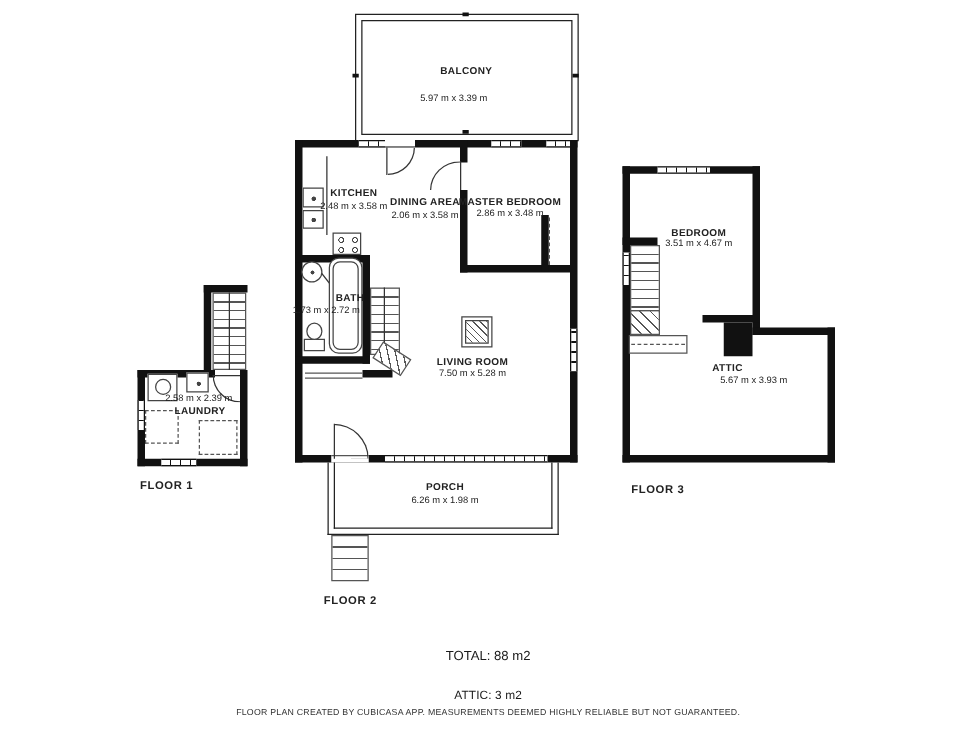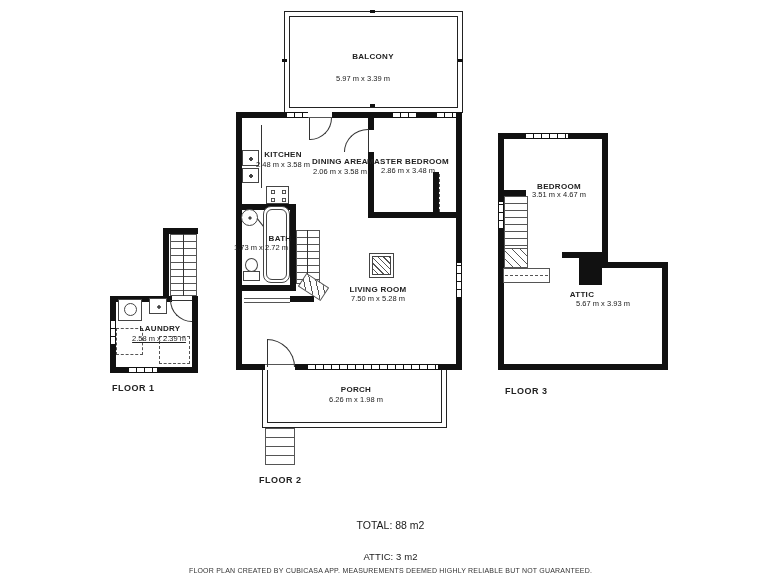--- a/index.html
+++ b/index.html
@@ -136,21 +136,21 @@
   <div class="win-h" style="left:129px;top:367px;width:28px;height:6px;"></div>
   <div class="arc" style="left:170px;top:300px;width:22px;height:22px;border-left:1px solid #333;border-bottom:1px solid #333;border-bottom-left-radius:100%;"></div>
   <div class="thin" style="left:170px;top:300px;width:22px;height:1px;"></div>
   <div class="fixture" style="left:118px;top:299px;width:24px;height:22px;">
     <div class="abs" style="left:5px;top:3px;width:13px;height:13px;border:1px solid #444;border-radius:50%;box-sizing:border-box;"></div>
   </div>
   <div class="fixture" style="left:149px;top:298px;width:18px;height:16px;background-image:radial-gradient(circle 2px at 9px 8px,#444 1.5px,transparent 1.9px);"></div>
   <div class="dashedbox" style="left:116px;top:328px;width:27px;height:27px;"></div>
   <div class="dashedbox" style="left:159px;top:336px;width:31px;height:28px;"></div>
   <div class="room-label" style="left:160px;top:324px;">LAUNDRY</div>
-  <div class="room-dims" style="left:159px;top:334px;text-decoration:underline;">2.58 m x 2.39 m</div>
+  <div class="room-dims" style="left:159px;top:314px;">2.58 m x 2.39 m</div>
   <div class="floor-label" style="left:112px;top:383px;">FLOOR 1</div>
 
   <div class="w" style="left:498px;top:133px;width:110px;height:6px;"></div>
   <div class="w" style="left:498px;top:133px;width:6px;height:237px;"></div>
   <div class="w" style="left:602px;top:133px;width:6px;height:135px;"></div>
   <div class="w" style="left:602px;top:262px;width:66px;height:6px;"></div>
   <div class="w" style="left:662px;top:262px;width:6px;height:108px;"></div>
   <div class="w" style="left:498px;top:364px;width:170px;height:6px;"></div>
   <div class="w" style="left:498px;top:190px;width:28px;height:6px;"></div>
   <div class="win-h" style="left:526px;top:133px;width:42px;height:6px;"></div>

